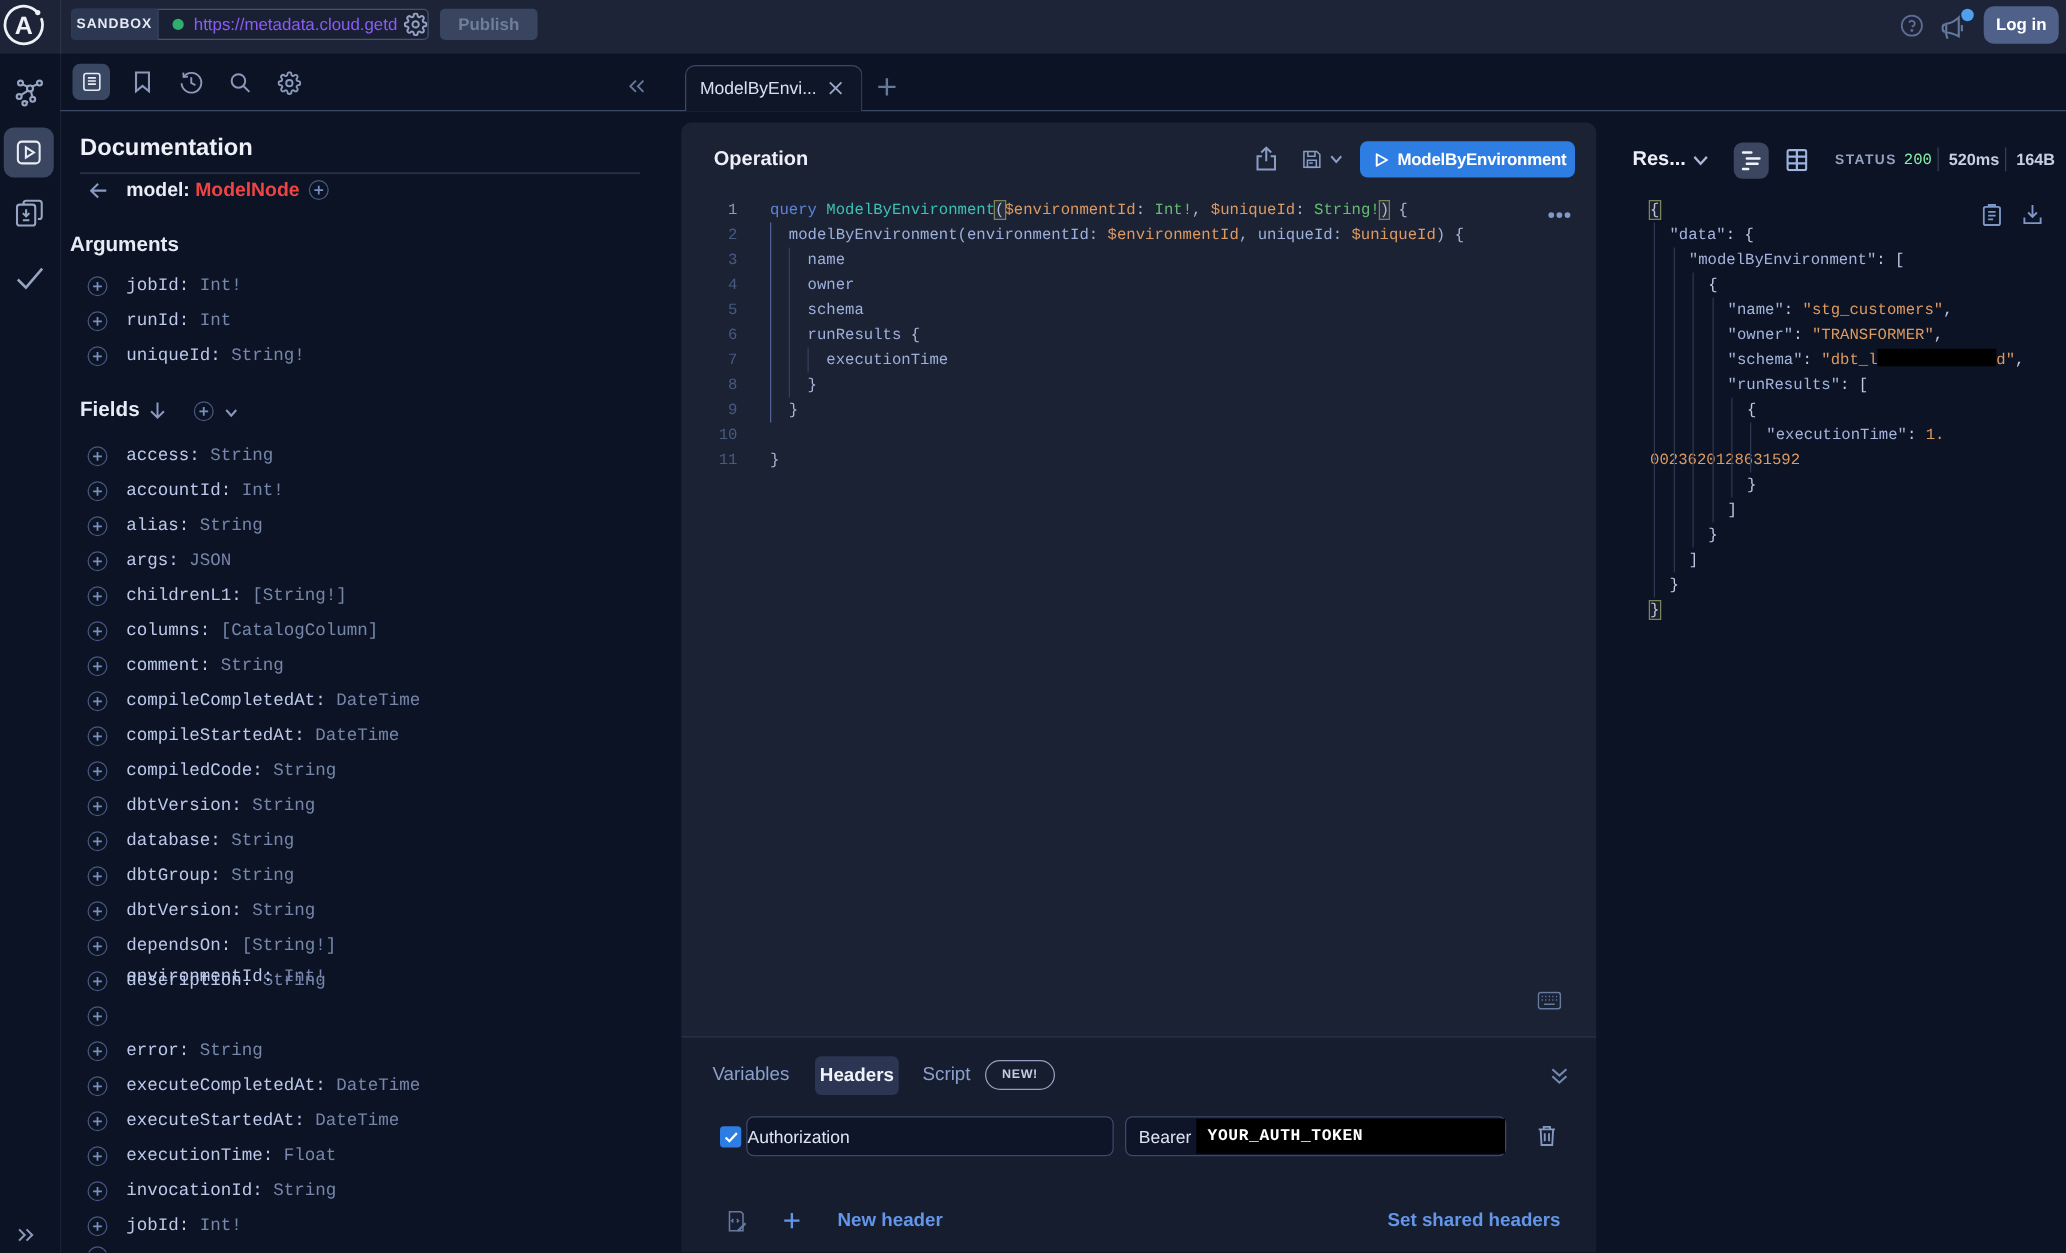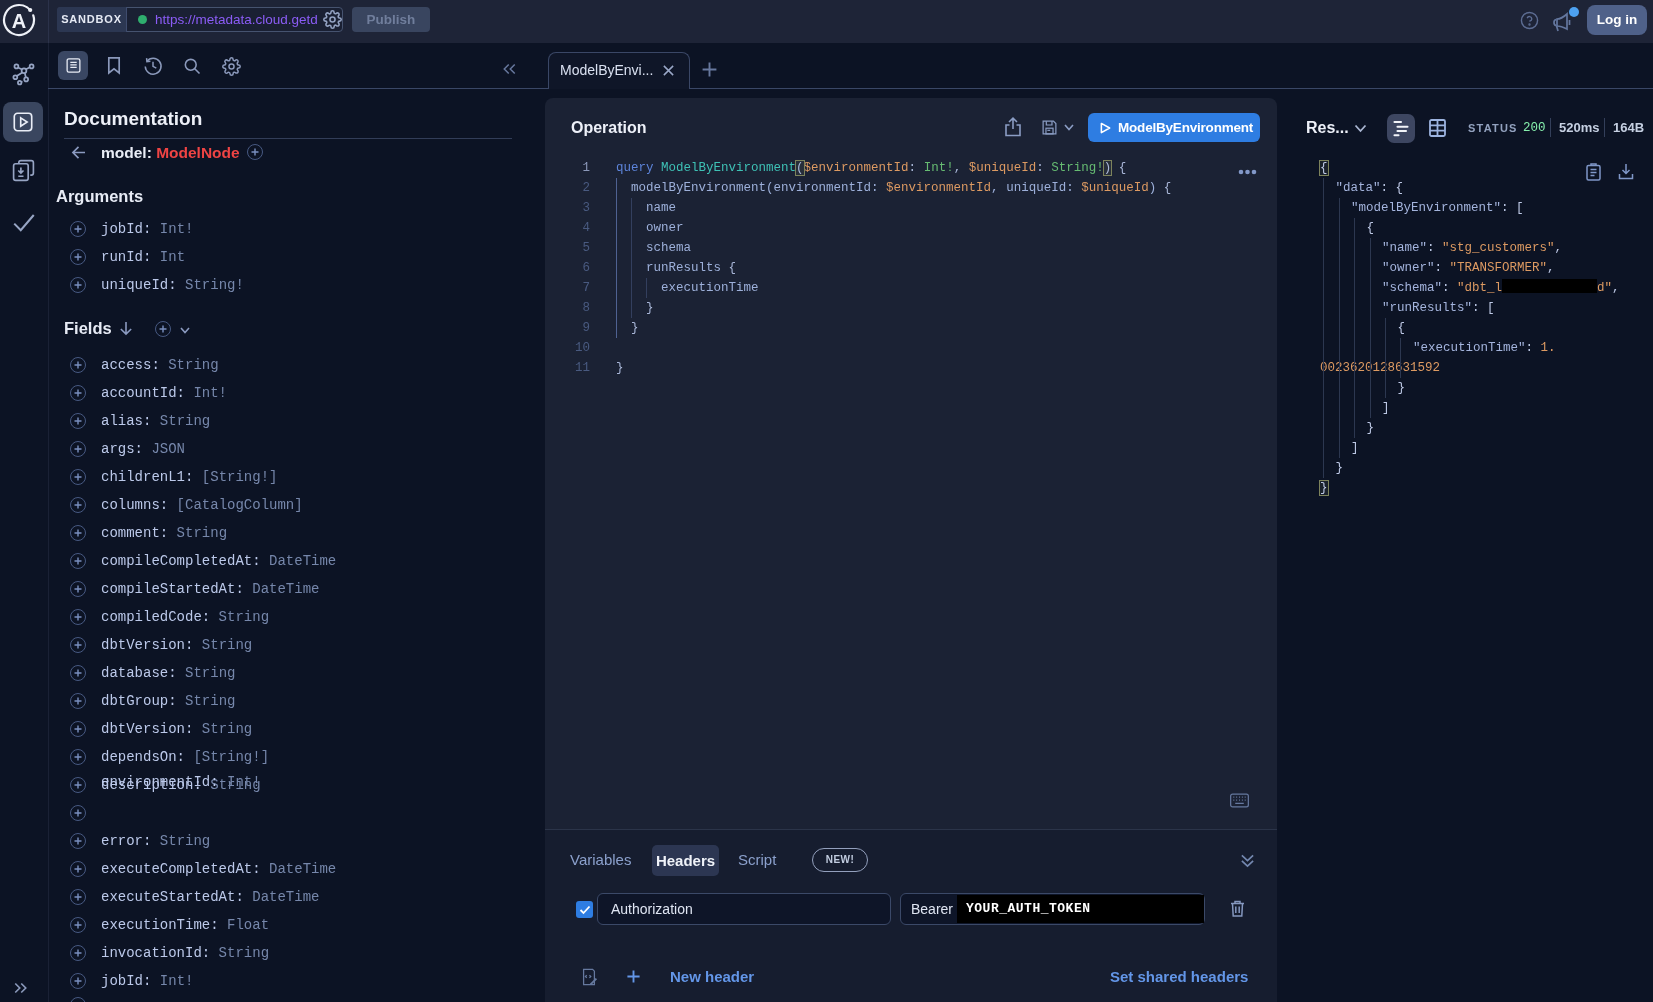--- a/index.html
+++ b/index.html
@@ -33,21 +33,21 @@
   .dochead { font-size:19px; font-weight:bold; color:#edf0f8; }
   .docdiv { left:64px; top:138px; width:448px; height:1px; background:#323d58; }
   .sechead { font-size:16.5px; font-weight:bold; color:#e7ebf5; }
   .frow { font-size:14px; line-height:28px; white-space:pre; }
   .fname { color:#bcc9ea; } .ftype { color:#7687ab; }
   .pluscirc { width:16px; height:16px; border:1px solid #475982; border-radius:50%; color:#7a90c0; }
   .jline { font-size:12.5px; line-height:20px; white-space:pre; }
   .jk { color:#a4b4dd; } .jv { color:#dd9a62; } .jp { color:#bec9e6; }
   .tabsrow-inactive { font-size:15px; color:#8ba0cc; }
   .hpill { left:652px; top:845px; width:67px; height:31px; background:#2c3652; border-radius:5px; color:#f0f3f9; font-size:15px; font-weight:bold; text-align:center; line-height:31px; }
-  .newbadge { left:788px; top:848px; width:56px; height:24px; border:1px solid #93a0bd; border-radius:12px; color:#c2cde0; font-size:10px; font-weight:bold; letter-spacing:0.5px; text-align:center; line-height:22px;margin-left:24px; }
+  .newbadge { left:788px; top:848px; width:56px; height:24px; border:1px solid #93a0bd; border-radius:12px; color:#c2cde0; font-size:10px; font-weight:bold; letter-spacing:0.5px; text-align:center; line-height:22px; }
   .hinput { height:32px; background:#0e1528; border:1px solid #3b4968; border-radius:6px; color:#dfe5f2; font-size:14px; line-height:30px; }
   .blink { color:#6396e8; font-size:15px; font-weight:bold; }
 </style>
 </head>
 <body>
 <div class="abs topbar"></div>
 <div class="abs vdiv48"></div>
 <div class="abs railline"></div>
 <div class="abs hdrline"></div>
 
@@ -383,21 +383,21 @@
 <div class="abs tabsrow-inactive" style="left:738px;top:851px">Script</div>
 <div class="abs newbadge">NEW!</div>
 <svg class="abs" style="left:1240px;top:853px" width="15" height="15" viewBox="0 0 16 16" fill="none" stroke="#7488b0" stroke-width="1.8">
     <path d="M2 2.5 L8 8 L14 2.5 M2 8.5 L8 14 L14 8.5"></path>
   </svg>
 <div class="abs" style="left:576px;top:901px;width:17px;height:17px;background:#2e7de2;border-radius:3px">
     <svg style="position:absolute;left:2.5px;top:3.5px" width="12" height="10" viewBox="0 0 12 10" fill="none" stroke="#fff" stroke-width="1.8">
       <path d="M1.5 5 L4.5 8 L10.5 1.5"></path>
     </svg>
   </div>
-<div class="abs hinput" style="left:597px;top:893px;width:294px;padding-left:13px">Authorization</div>
+<div class="abs hinput" style="left:597px;top:893px;width:294px;padding-left:0">Authorization</div>
 <div class="abs hinput" style="left:900px;top:893px;width:305px;padding-left:10px">Bearer</div>
 <div class="abs" style="left:957px;top:895px;width:247px;height:28px;background:#000;"></div>
 <div class="abs mono" style="left:966px;top:901px;font-size:13px;font-weight:bold;color:#fff;letter-spacing:0.5px">YOUR_AUTH_TOKEN</div>
 <svg class="abs" style="left:1230px;top:900px" width="15" height="17" viewBox="0 0 15 17" fill="none" stroke="#8598c0" stroke-width="1.5">
     <path d="M1 3.5 L14 3.5 M5 3.5 L5 1.5 L10 1.5 L10 3.5 M2.5 3.5 L3.2 16 L11.8 16 L12.5 3.5 M5.8 6.5 L5.8 13 M9.2 6.5 L9.2 13"></path>
   </svg>
 <svg class="abs" style="left:580px;top:968px" width="18" height="18" viewBox="0 0 20 20" fill="none" stroke="#66799f" stroke-width="1.4">
     <path d="M14 1.5 L4 1.5 L4 18.5 L16 18.5 L16 3.5 Z"></path>
     <path d="M7.5 8 L6 9.5 L7.5 11 M10.5 8 L12 9.5 L10.5 11"></path>
     <path d="M11 17.5 L17.5 11 L19 12.5 L12.5 19 L11 19 Z" fill="#66799f" stroke="none"></path>

